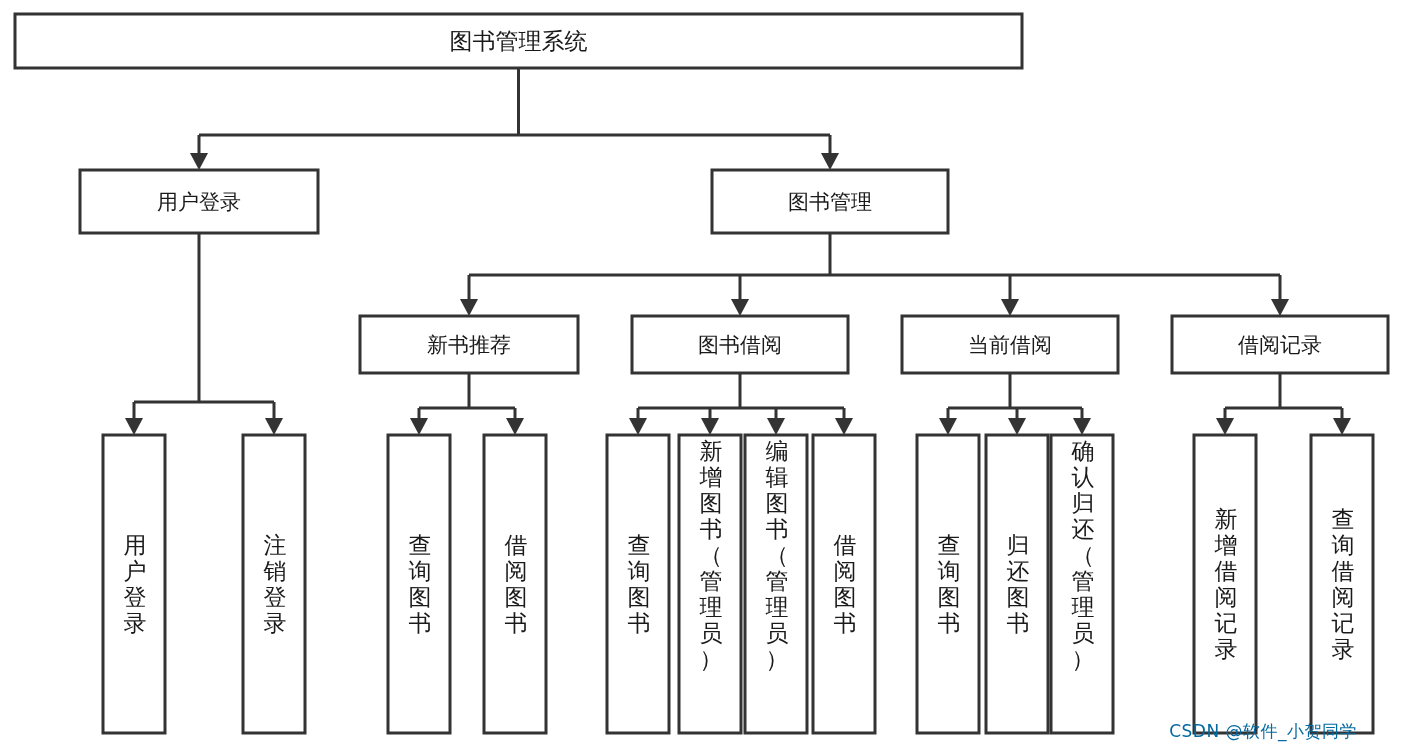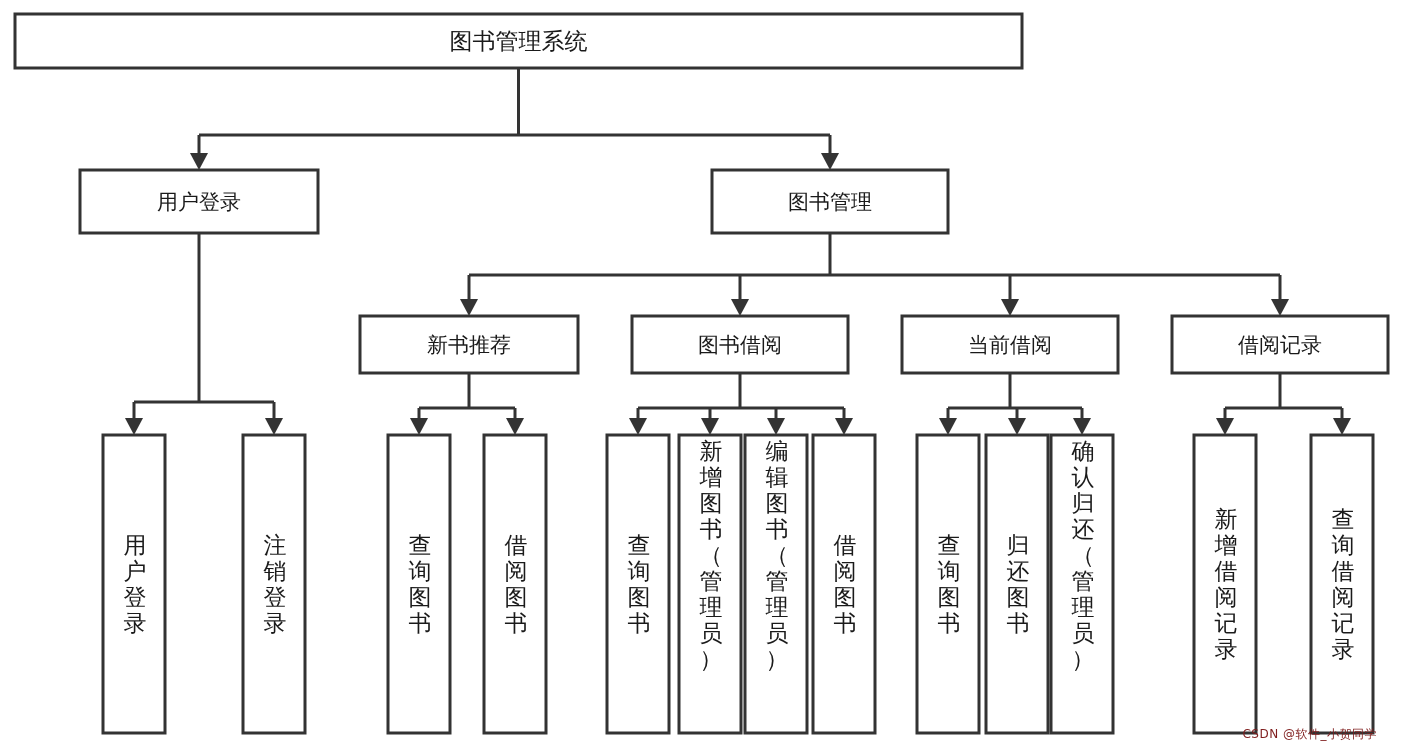--- a/index.html
+++ b/index.html
@@ -49,25 +49,25 @@
   .connector {
     stroke: #333333;
     stroke-width: 3;
     fill: none;
   }
   .arrow-head {
     fill: #333333;
   }
   .watermark {
     position: absolute;
-    right: 0;
+    right: 20px;
     bottom: 4px;
     font-family: "DejaVu Sans", "Liberation Sans", sans-serif;
-    font-size: 12px;
-    color: #7f1d1d;
+    font-size: 17px;
+    color: #0369a1;
     white-space: nowrap;
     letter-spacing: 0.5px;
   }
 </style>
 </head>
 <body>
 
 <div id="diagram-root">
   <svg class="diagram" viewBox="0 0 1405 747" xmlns="http://www.w3.org/2000/svg">
     <g id="connectors-layer">

